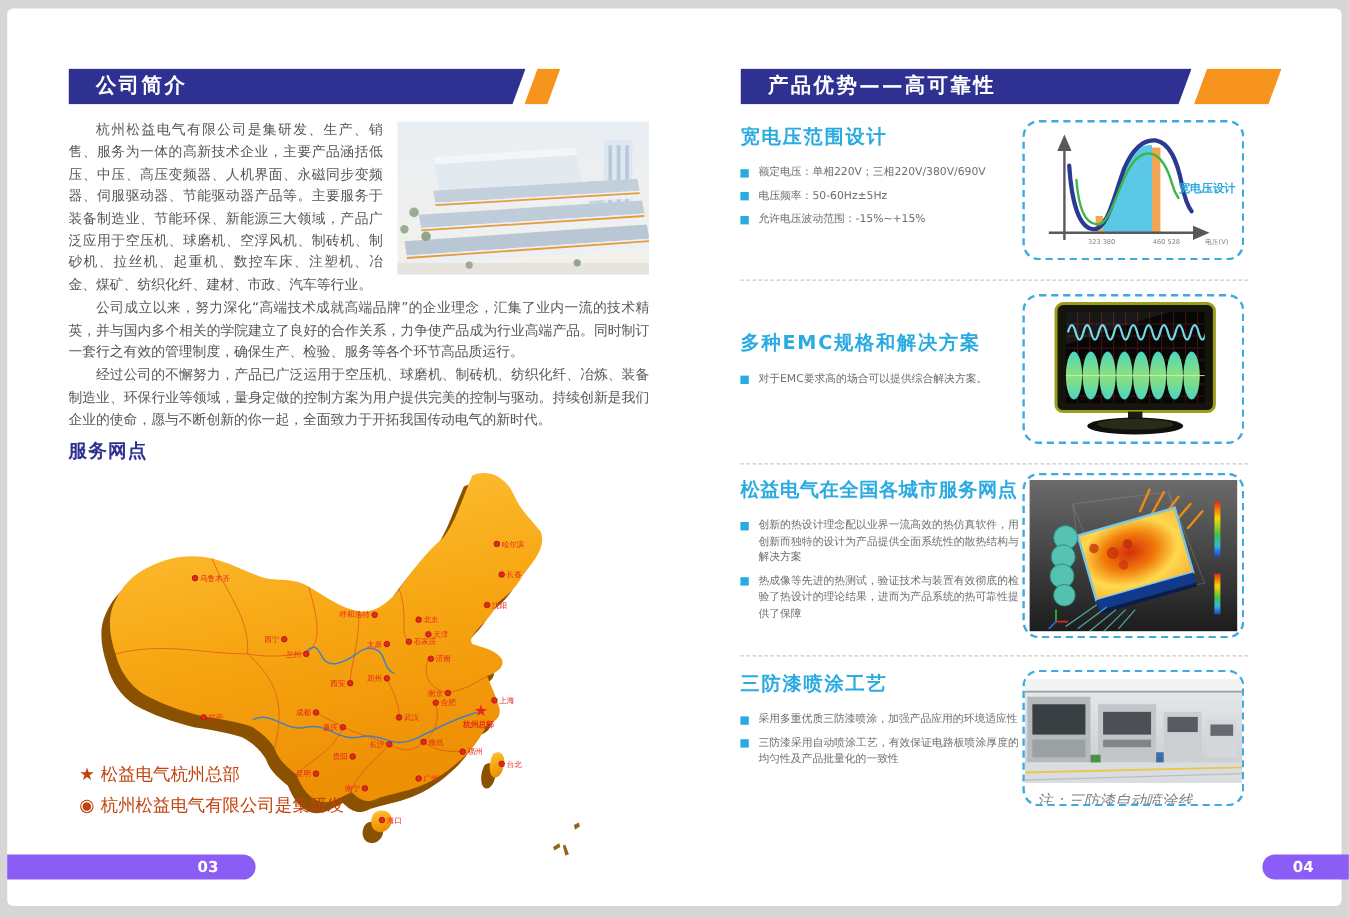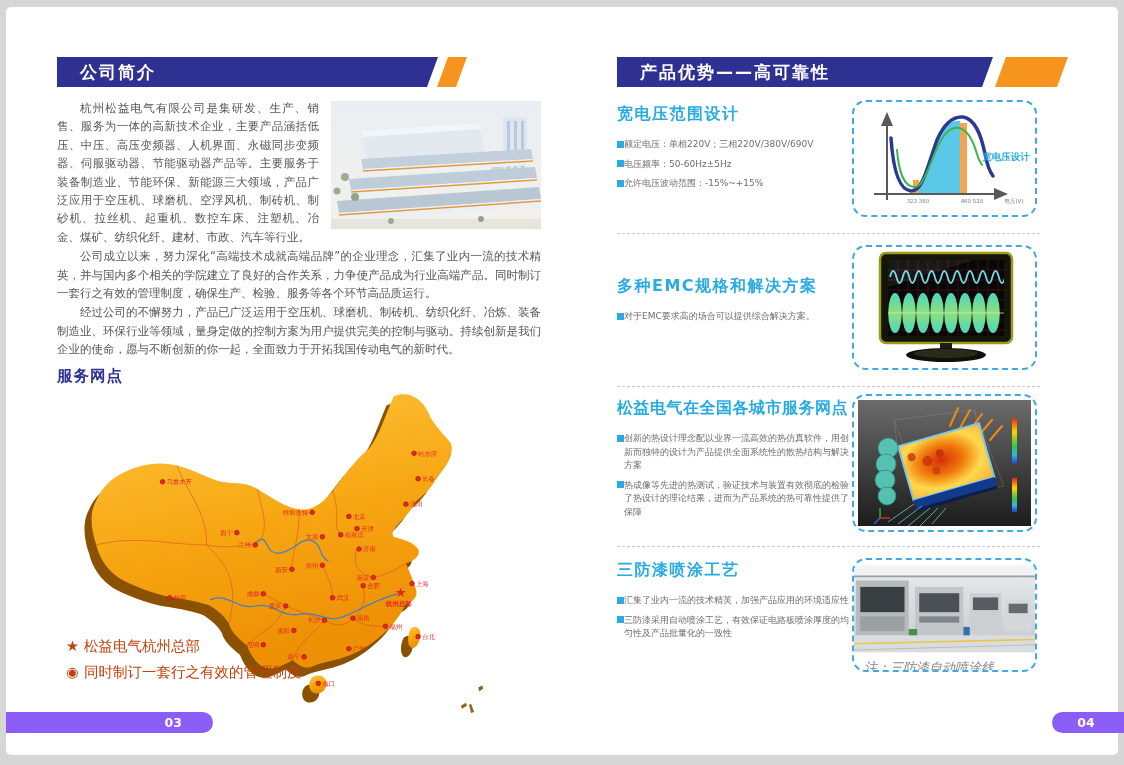--- a/index.html
+++ b/index.html
@@ -42,21 +42,21 @@
 
   
   .pill{position:absolute;top:712px;height:21px;background:#8b5cf6;color:#fff;
     font-size:12.5px;font-weight:bold;line-height:21px;box-sizing:border-box;}
   .pill.left{left:6px;width:207px;border-radius:0 11px 11px 0;text-align:right;padding-right:31px;}
   .pill.right{left:1052px;width:76px;border-radius:11px 0 0 11px;text-align:center;padding-right:8px;}
 
   
   .sec{position:absolute;left:617px;width:232px;}
   .sec .t{font-size:16px;font-weight:bold;color:#29abe2;letter-spacing:1.5px;margin:0 0 13px 0;}
-  .bullet{display:flex;gap:0;margin-bottom:6px;font-size:9px;line-height:13.5px;color:#6d6e71;text-align:justify;}
+  .bullet{display:flex;gap:8px;margin-bottom:6px;font-size:9px;line-height:13.5px;color:#6d6e71;text-align:justify;}
   .bullet .sq{flex:none;width:7px;height:7px;background:#29abe2;margin-top:2.5px;}
   .card{position:absolute;left:852px;width:185px;border:2px dashed #3fa9e0;border-radius:14px;
     background:#fff;box-sizing:border-box;overflow:hidden;}
   .divider{position:absolute;left:617px;width:423px;border-top:1px dashed #c9c9c9;height:0;}
 </style>
 </head>
 <body>
 
 <div class="page-bg"></div>
 
@@ -213,21 +213,21 @@
           <circle cx="112" cy="212" r="2.3" fill="#e8251f" stroke="#9e120e" stroke-width="0.6"></circle>
           <text x="116" y="214.2" font-size="6.2" fill="#e8251f" text-anchor="start">拉萨</text>
           <text x="339" y="211" font-size="13" fill="#e8251f" text-anchor="middle">★</text>
           <text x="337" y="220" font-size="6.4" fill="#e8251f" font-weight="bold" text-anchor="middle">杭州总部</text>
         </g>
     </svg>
   </div>
 
   <div class="legend">
     <div class="row"><span class="mk">★</span><span>松益电气杭州总部</span></div>
-    <div class="row"><span class="mk">◉</span><span>同时制订一套行之有效的管理制度</span></div>
+    <div class="row"><span class="mk">◉</span><span>杭州松益电气有限公司是集研发</span></div>
   </div>
 
   <div class="pill left">03</div>
 
   <div class="hbar" style="left:617px;top:57px;width:455px;">
     <div class="blue" style="width:376px;">产品优势——高可靠性</div>
     <div class="orange" style="left:378px;width:73px;"></div>
   </div>
 
   <div class="sec" style="top:104px;">
@@ -404,21 +404,21 @@
           <line x1="26" y1="122" x2="20" y2="128" stroke="#2a6ad4"></line>
       </g>
     </svg>
   </div>
   <div class="divider" style="top:546px;"></div>
 
   <div class="sec" style="top:560px;">
     <div class="t">三防漆喷涂工艺</div>
     <div class="bullet">
         <span class="sq"></span>
-        <span>汇集了业内一流的技术精英，加强产品应用的环境适应性</span>
+        <span>采用多重优质三防漆喷涂，加强产品应用的环境适应性</span>
       </div>
     <div class="bullet">
         <span class="sq"></span>
         <span>三防漆采用自动喷涂工艺，有效保证电路板喷涂厚度的均匀性及产品批量化的一致性</span>
       </div>
   </div>
   <div class="card" style="top:558px;height:114px;">
     <svg width="181" height="88" viewBox="0 0 172 82" style="display:block;margin:5px auto 0 auto;">
       <defs>
         <linearGradient id="fbg" x1="0" y1="0" x2="0" y2="1">

